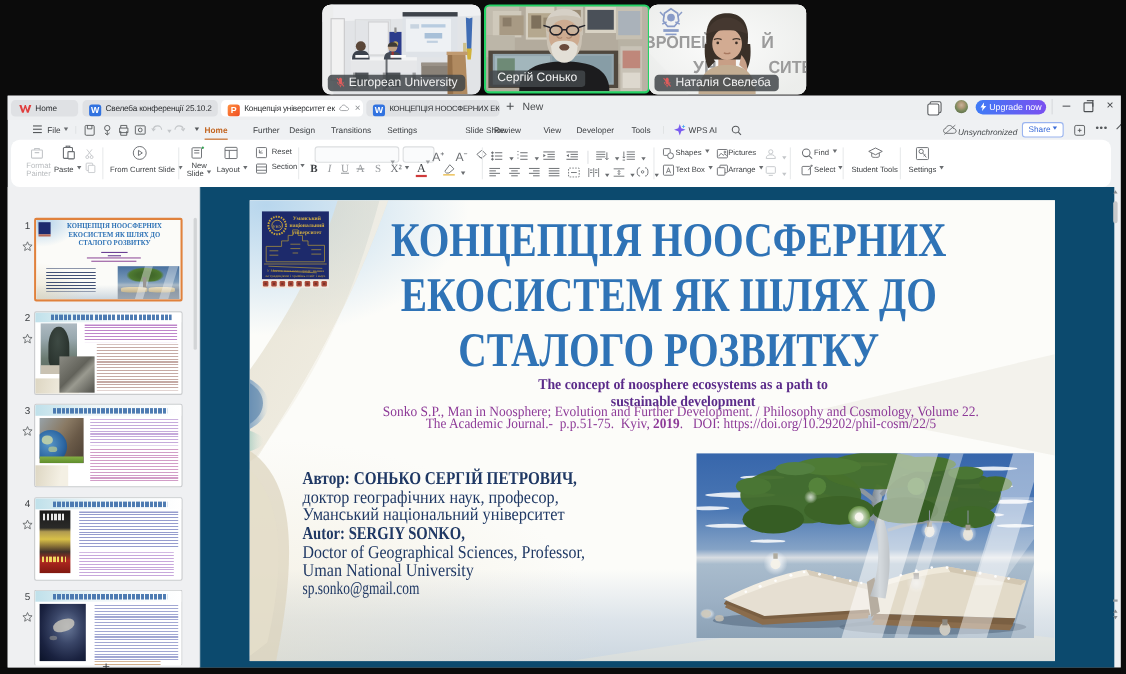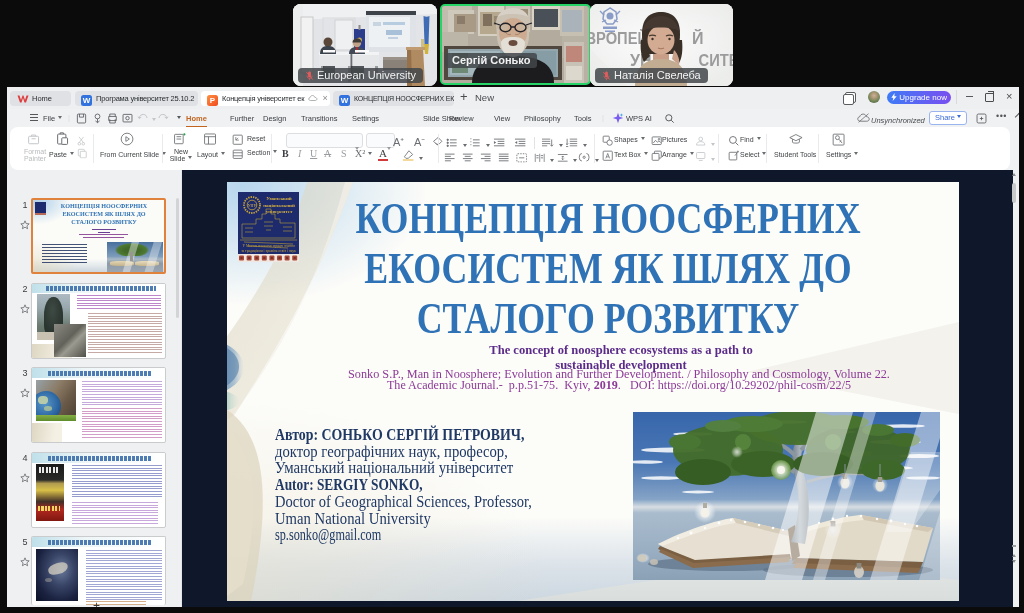--- a/index.html
+++ b/index.html
@@ -26,21 +26,21 @@
   .rsep{position:absolute;top:7px;width:1px;height:29px;background:#e8eaec;}
   .rlab{position:absolute;font-size:7px;color:#3c3f42;white-space:nowrap;}
   .rlabg{position:absolute;font-size:7px;color:#b8bbbe;white-space:nowrap;text-align:center;}
   .rico{position:absolute;}.rico svg{transform:scale(.88);transform-origin:0 0;}
   #content{position:absolute;left:0;top:83px;width:100%;height:437px;}
   #lpanel{position:absolute;left:0;top:0;width:174px;height:437px;background:#eff0f2;}
   #lphead{position:absolute;left:0;top:6px;width:100%;height:20px;font-size:8px;}
   .thumb{position:absolute;left:24px;width:133px;height:74px;background:#fff;border:1px solid #c9cbcd;border-radius:2px;overflow:hidden;}
   .tnum{position:absolute;left:11px;width:14px;text-align:center;font-size:9px;color:#3a3d40;}
   .tstar{position:absolute;left:13px;}
-  #wspace{position:absolute;left:174px;top:0;width:831px;height:437px;background:#0f172a;border-left:1px solid #e2e4e6;}
+  #wspace{position:absolute;left:174px;top:0;width:831px;height:437px;background:#0c4a6e;border-left:1px solid #e2e4e6;}
   #slide{position:absolute;left:45px;top:12px;width:732px;height:419px;background:#fcfcfa;overflow:hidden;}
   #rsb{position:absolute;right:-3px;top:13px;width:4px;height:20px;background:#c6c8ca;border-radius:2px;}
   .title{position:absolute;width:100%;text-align:center;font-family:"Liberation Serif",serif;font-weight:bold;color:#2f73b6;}
   .purple{position:absolute;width:100%;text-align:center;font-family:"Liberation Serif",serif;white-space:nowrap;}
   .author{position:absolute;font-family:"Liberation Serif",serif;color:#1f3864;white-space:nowrap;}
   .tmini{position:absolute;overflow:hidden;}
 </style>
 </head>
 <body>
 
@@ -136,21 +136,21 @@
       <path d="M55 20 C57 18 62 17.5 66 19 L66 23.5 C62 25 57 24 55 22 Z" fill="#c9b49e"></path>
       <path d="M87 20 C85 18 80 17.5 76 19 L76 23.5 C80 25 85 24 87 22 Z" fill="#c9b49e"></path>
       <ellipse cx="63.5" cy="21.5" rx="5.5" ry="4.2" fill="none" stroke="#23232a" stroke-width="1.4"></ellipse>
       <ellipse cx="78.5" cy="21.5" rx="5.5" ry="4.2" fill="none" stroke="#23232a" stroke-width="1.4"></ellipse>
       <path d="M69 21 L73 21" stroke="#23232a" stroke-width="1.3"></path>
       <path d="M58 19 L52 17 M84 19 L90 17" stroke="#23232a" stroke-width="1.2"></path>
       <path d="M59 36 C61 32 65 31 71 31 C77 31 81 32 83 36 C83 45 78 51 71 51 C64 51 59 45 59 36 Z" fill="#e3dfd6"></path>
       <ellipse cx="71" cy="37" rx="4.5" ry="3" fill="#6a4a3c"></ellipse>
       <path d="M64 27 C66 29 68 29 69 28 M78 27 C76 29 74 29 73 28" stroke="#a8836b" stroke-width="1" fill="none"></path>
     </svg>
-    <div class="vlabel" style="left:3px;bottom:15px;border-radius:3px;font-weight:bold;">Сергій Сонько</div>
+    <div class="vlabel" style="left:3px;bottom:4px;border-radius:3px;">Сергій Сонько</div>
   </div>
   <div class="vid" id="v3">
     <svg class="abs" style="left:0;top:0;" width="143" height="82" viewBox="0 0 143 82">
       <rect width="143" height="82" fill="#f1f0ee"></rect>
       <path d="M0 82 L36 82 L0 44 Z" fill="#dededc"></path>
       <radialGradient id="v3l" cx=".45" cy=".45" r=".65">
         <stop offset="0" stop-color="#fdfdfd"></stop>
         <stop offset="1" stop-color="#ebedeb"></stop>
       </radialGradient>
       <rect width="143" height="82" fill="url(#v3l)" opacity=".85"></rect>
@@ -183,21 +183,21 @@
         <path d="M2.5 6.5 C2.5 9 4 10.5 6 10.5 C8 10.5 9.5 9 9.5 6.5 M6 10.5 V13" stroke="#e05d5d" stroke-width="1.1" fill="none"></path>
         <path d="M1.5 1.5 L10.5 12" stroke="#e05d5d" stroke-width="1.3"></path>
       </svg>Наталія Свелеба</div>
   </div>
 
   <div id="wps">
     <div id="tabbar">
       <div class="tab" style="left:3px;width:61px;"><svg width="12" height="10" style="margin:2.5px 3px 0 7px;float:left" viewBox="0 0 24 20">
           <path d="M1 3 L6 17 L9 17 L12 8 L15 17 L18 17 L23 3 L19 3 L16 12 L13 3 L11 3 L8 12 L5 3 Z" fill="#e03e3e"></path>
         </svg>Home</div>
-      <div class="tab" style="left:68px;width:123px;"><span class="ticon wicon">W</span><span style="letter-spacing:-0.2px;">Програма  університет 25.10.2</span></div>
+      <div class="tab" style="left:68px;width:123px;"><span class="ticon wicon">W</span><span style="letter-spacing:-0.2px;">Свелеба  конференції 25.10.2</span></div>
       <div class="tab" style="left:194px;width:129px;background:#fff;"><span class="ticon picon">P</span><span style="letter-spacing:-0.2px;">Концепція університет ек</span><svg width="10" height="8" viewBox="0 0 14 10" style="margin-left:4px;vertical-align:-1px;" fill="none" stroke="#9a9da0" stroke-width="1.1">
           <path d="M3.5 8.5 C1.8 8.5 1 7.4 1 6.3 C1 5.2 1.8 4.4 2.9 4.3 C3.2 2.7 4.7 1.5 6.3 1.5 C7.9 1.5 9.2 2.6 9.6 4.1 C11.1 4.2 12.5 5.1 12.5 6.4 C12.5 7.7 11.4 8.5 10 8.5 Z"></path>
         </svg><span class="tabx">×</span></div>
       <div class="tab" style="left:326px;width:121px;"><span class="ticon wicon">W</span><span style="font-size:7px;letter-spacing:-0.2px;">КОНЦЕПЦІЯ НООСФЕРНИХ ЕКОСИ</span></div>
       <div class="abs" style="left:453px;top:2px;font-size:13px;color:#4a4d50;">+</div>
       <div class="abs" style="left:468px;top:5px;font-size:9.5px;color:#4a4d50;">New</div>
       <div class="abs" style="left:838px;top:5px;width:9px;height:9px;border:1px solid #5a5d60;border-radius:2px;background:#fff;"></div>
       <div class="abs" style="left:836px;top:7px;width:9px;height:9px;border:1px solid #5a5d60;border-radius:2px;background:#fff;"></div>
       <div class="abs" style="left:861px;top:4px;width:12px;height:12px;border-radius:50%;background:radial-gradient(circle at 50% 38%,#c8b49a 0%,#b09878 28%,#7a8a5c 55%,#4a5a3c 100%);"></div>
       <div class="abs" style="left:880px;top:4px;width:64px;height:13px;border-radius:7px;background:linear-gradient(90deg,#3e7bf6,#7a4ff0);color:#fff;font-size:8px;line-height:13px;text-align:center;"><svg width="6" height="8" viewBox="0 0 8 12" style="vertical-align:-1px;">
@@ -242,21 +242,21 @@
         </svg></div>
       <div class="mitem" style="left:155px;top:3px;"><span class="car" style="border-top-color:#55585b;"></span></div>
       <div class="mitem" style="left:167px;color:#c2641f;font-weight:bold;border-bottom:2px solid #c2641f;padding-bottom:1px;">Home</div>
       <div class="mitem" style="left:211px;">Further</div>
       <div class="mitem" style="left:244px;">Design</div>
       <div class="mitem" style="left:282px;">Transitions</div>
       <div class="mitem" style="left:333px;">Settings</div>
       <div class="mitem" style="left:404px;">Slide Show</div>
       <div class="mitem" style="left:430px;">Review</div>
       <div class="mitem" style="left:475px;">View</div>
-      <div class="mitem" style="left:505px;">Philosophy</div>
+      <div class="mitem" style="left:505px;">Developer</div>
       <div class="mitem" style="left:555px;">Tools</div>
       <div class="mitem" style="left:583px;top:2px;color:#dadcde;">|</div>
       <div class="mitem" style="left:593px;top:3px;"><svg width="12" height="12" viewBox="0 0 16 16">
           <path d="M8 1 L9.8 6.2 L15 8 L9.8 9.8 L8 15 L6.2 9.8 L1 8 L6.2 6.2 Z" fill="#7a5cf0"></path>
           <path d="M12.5 1.5 L13.2 3.3 L15 4 L13.2 4.7 L12.5 6.5 L11.8 4.7 L10 4 L11.8 3.3 Z" fill="#4aa8f0"></path>
         </svg></div>
       <div class="mitem" style="left:607px;">WPS AI</div>
       <div class="mitem" style="left:645px;top:4px;"><svg width="11" height="11" viewBox="0 0 16 16" fill="none" stroke="#55585b" stroke-width="1.4">
           <circle cx="7" cy="7" r="4.5"></circle>
           <path d="M10.5 10.5 L14 14"></path>

